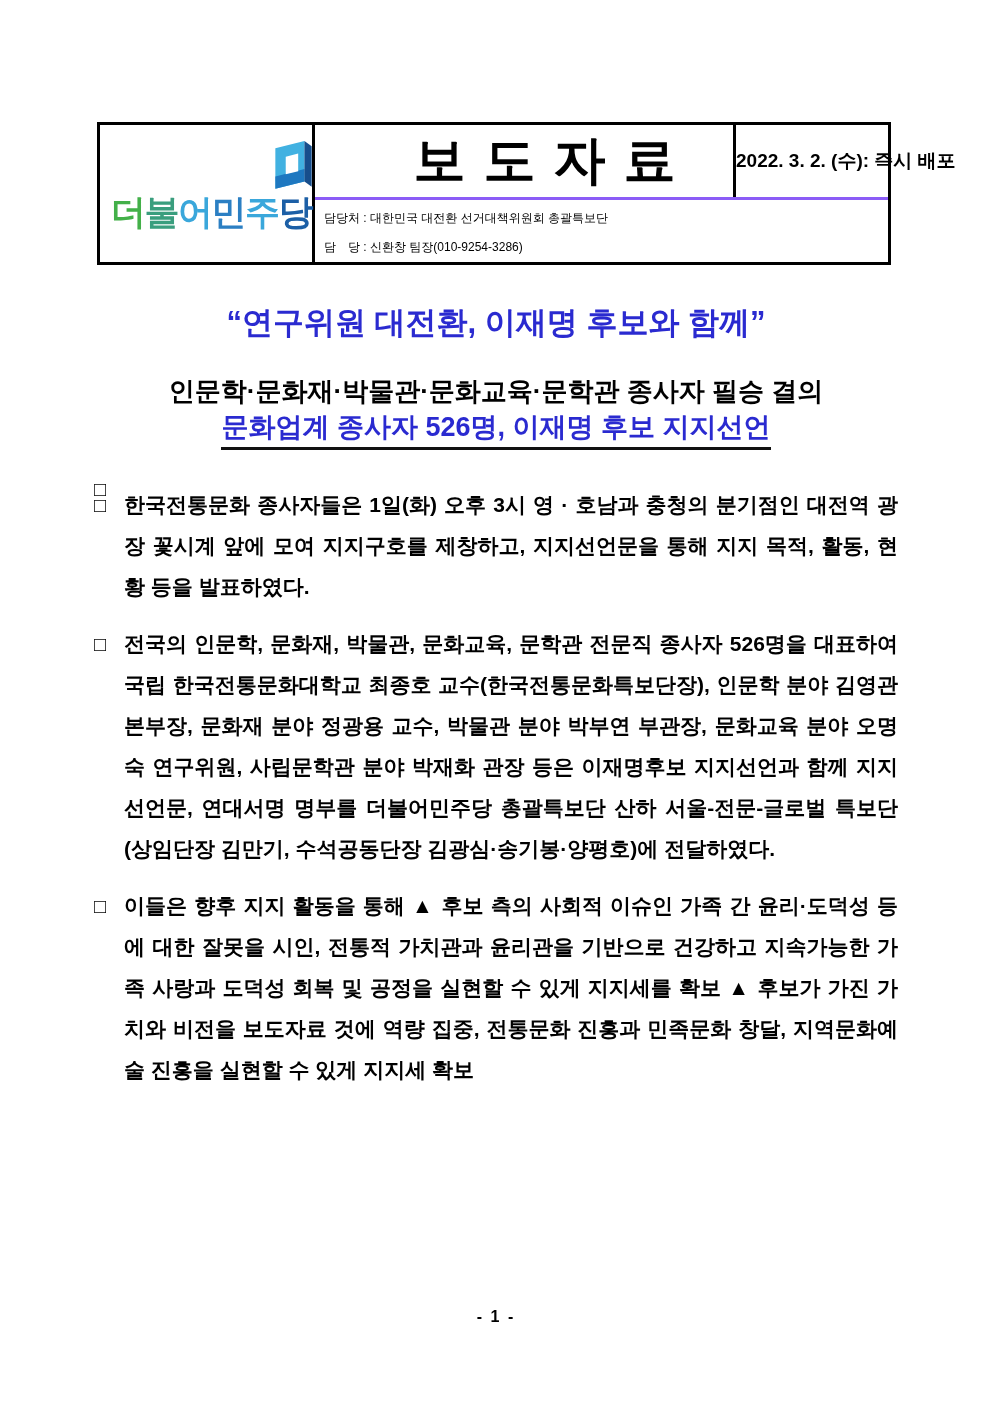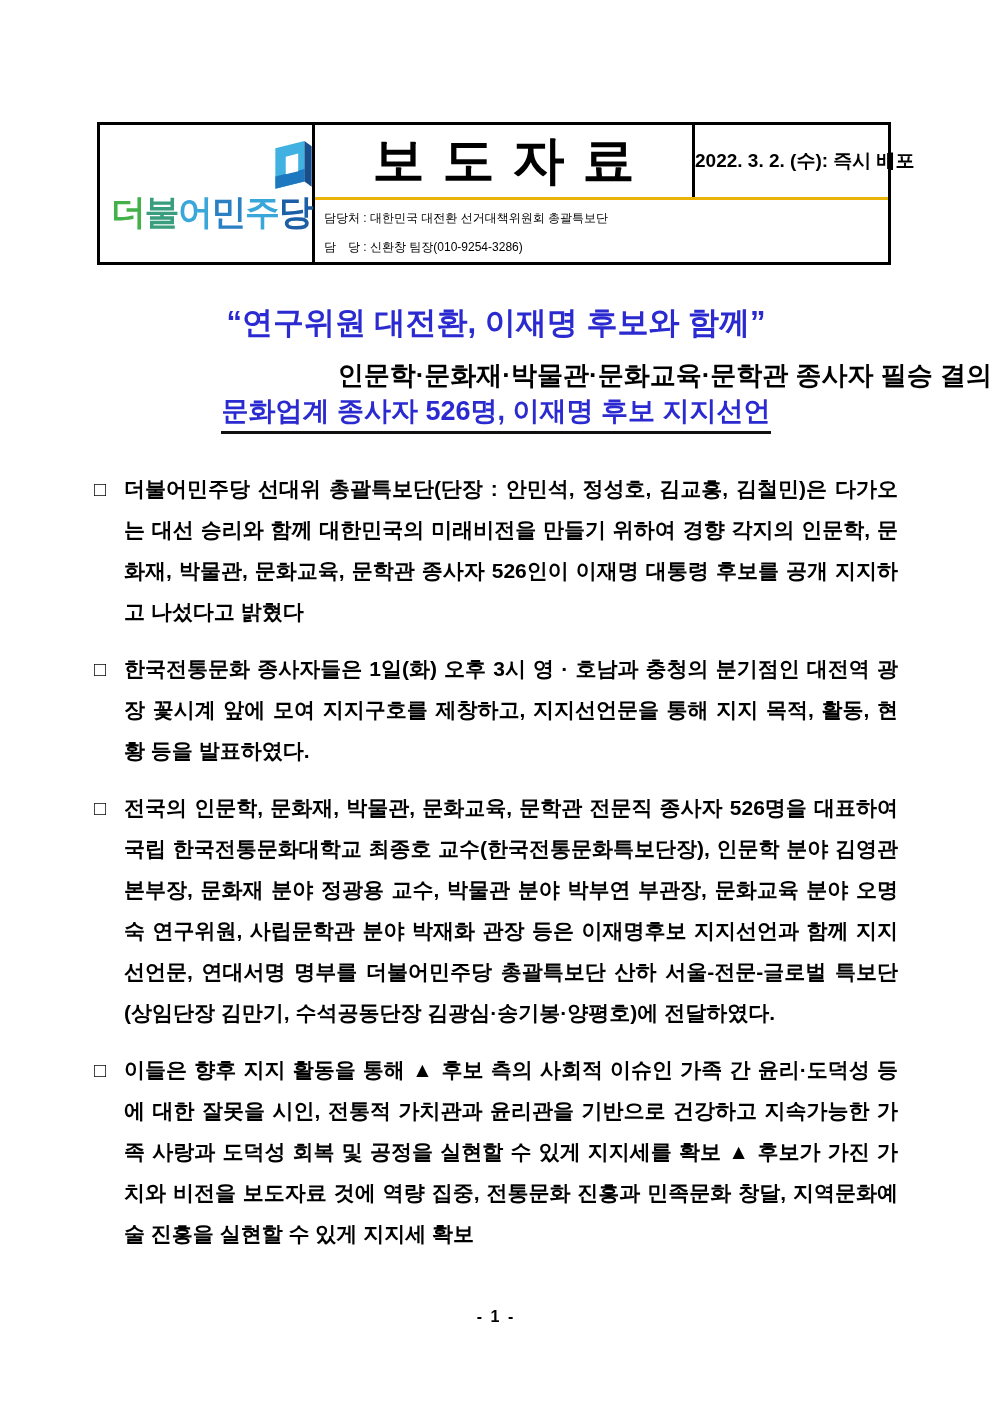--- a/index.html
+++ b/index.html
@@ -18,40 +18,40 @@
   .logo-cell {
     width:215px; min-width:215px; border-right:3px solid #000;
     box-sizing:border-box; position:relative;
   }
   .flag-icon { position:absolute; top:14px; right:-2px; width:42px; height:54px; }
   .logo-word {
     position:absolute; left:11px; bottom:26px; white-space:nowrap;
     font-size:35px; font-weight:900; letter-spacing:-1.5px;margin-top:36px;
   }
   .header-right { flex:1; display:flex; flex-direction:column; min-width:0; }
-  .header-top { display:flex; height:73px; border-bottom:3px solid #eab308; }
+  .header-top { display:flex; height:73px; border-bottom:3px solid #8b5cf6;padding-left:41px; }
   .doc-type {
     width:380px; min-width:380px; border-right:3px solid #000; box-sizing:border-box;
     display:flex; align-items:center; justify-content:center;
     font-size:52px; font-weight:900; letter-spacing:18px; padding-left:18px;
     white-space:nowrap; overflow:hidden;
   }
   .date-cell {
     flex:1; display:flex; flex-direction:row; align-items:center; justify-content:center;
     font-size:19px; font-weight:700; line-height:28px; white-space:nowrap;
   }
   .header-bottom {
     flex:1; padding:4px 4px 0 9px;
     font-size:12px; font-weight:400; line-height:29px; white-space:nowrap;
   }
 
   
   .headline { position:absolute; top:302px; left:0; width:992px; text-align:center; }
   .h-main { font-size:31px; font-weight:900; color:#2a2ad0; }
-  .h-sub  { margin-top:14px; font-size:26px; font-weight:900; color:#000;text-align:right; }
+  .h-sub  { margin-top:30px; font-size:26px; font-weight:900; color:#000; }
   .h-decl { margin-top:0; font-size:27px; font-weight:900; color:#2a2ad0; }
   .h-decl .underlined { display:inline-block; border-bottom:3px solid #111; padding-bottom:2px; }
 
   
   .body-block { position:absolute; top:468px; left:94px; width:804px; }
   .para {
     position:relative; padding-left:30px; margin:0 0 16px 0;
     font-size:21px; font-weight:700; line-height:41px;
     text-align:justify; color:#000;
   }
@@ -99,21 +99,20 @@
     <div class="h-main">“연구위원 대전환, 이재명 후보와 함께”</div>
     <div class="h-sub">인문학·문화재·박물관·문화교육·문학관 종사자 필승 결의</div>
     <div class="h-decl">
       <span class="underlined">문화업계 종사자 526명, 이재명 후보 지지선언</span>
     </div>
   </div>
 
   <div class="body-block">
     <p class="para">
       <span class="bullet">□</span>
-      <span>더불어민주당 선대위 총괄특보단(단장 : 안민석, 정성호, 김교흥, 김철민)은 다가오는 대선 승리와 함께 대한민국의 미래비전을 만들기 위하여 경향 각지의 인문학, 문화재, 박물관, 문화교육, 문학관 종사자 526인이 이재명 대통령 후보를 공개 지지하고 나섰다고 밝혔다</span>
     </p>
     <p class="para">
       <span class="bullet">□</span>
       <span>한국전통문화 종사자들은 1일(화) 오후 3시 영 · 호남과 충청의 분기점인 대전역 광장 꽃시계 앞에 모여 지지구호를 제창하고, 지지선언문을 통해 지지 목적, 활동, 현황 등을 발표하였다.</span>
     </p>
     <p class="para">
       <span class="bullet">□</span>
       <span>전국의 인문학, 문화재, 박물관, 문화교육, 문학관 전문직 종사자 526명을 대표하여 국립 한국전통문화대학교 최종호 교수(한국전통문화특보단장), 인문학 분야 김영관 본부장, 문화재 분야 정광용 교수, 박물관 분야 박부연 부관장, 문화교육 분야 오명숙 연구위원, 사립문학관 분야 박재화 관장 등은 이재명후보 지지선언과 함께 지지선언문, 연대서명 명부를 더불어민주당 총괄특보단 산하 서울-전문-글로벌 특보단(상임단장 김만기, 수석공동단장 김광심·송기봉·양평호)에 전달하였다.</span>
     </p>
     <p class="para">

